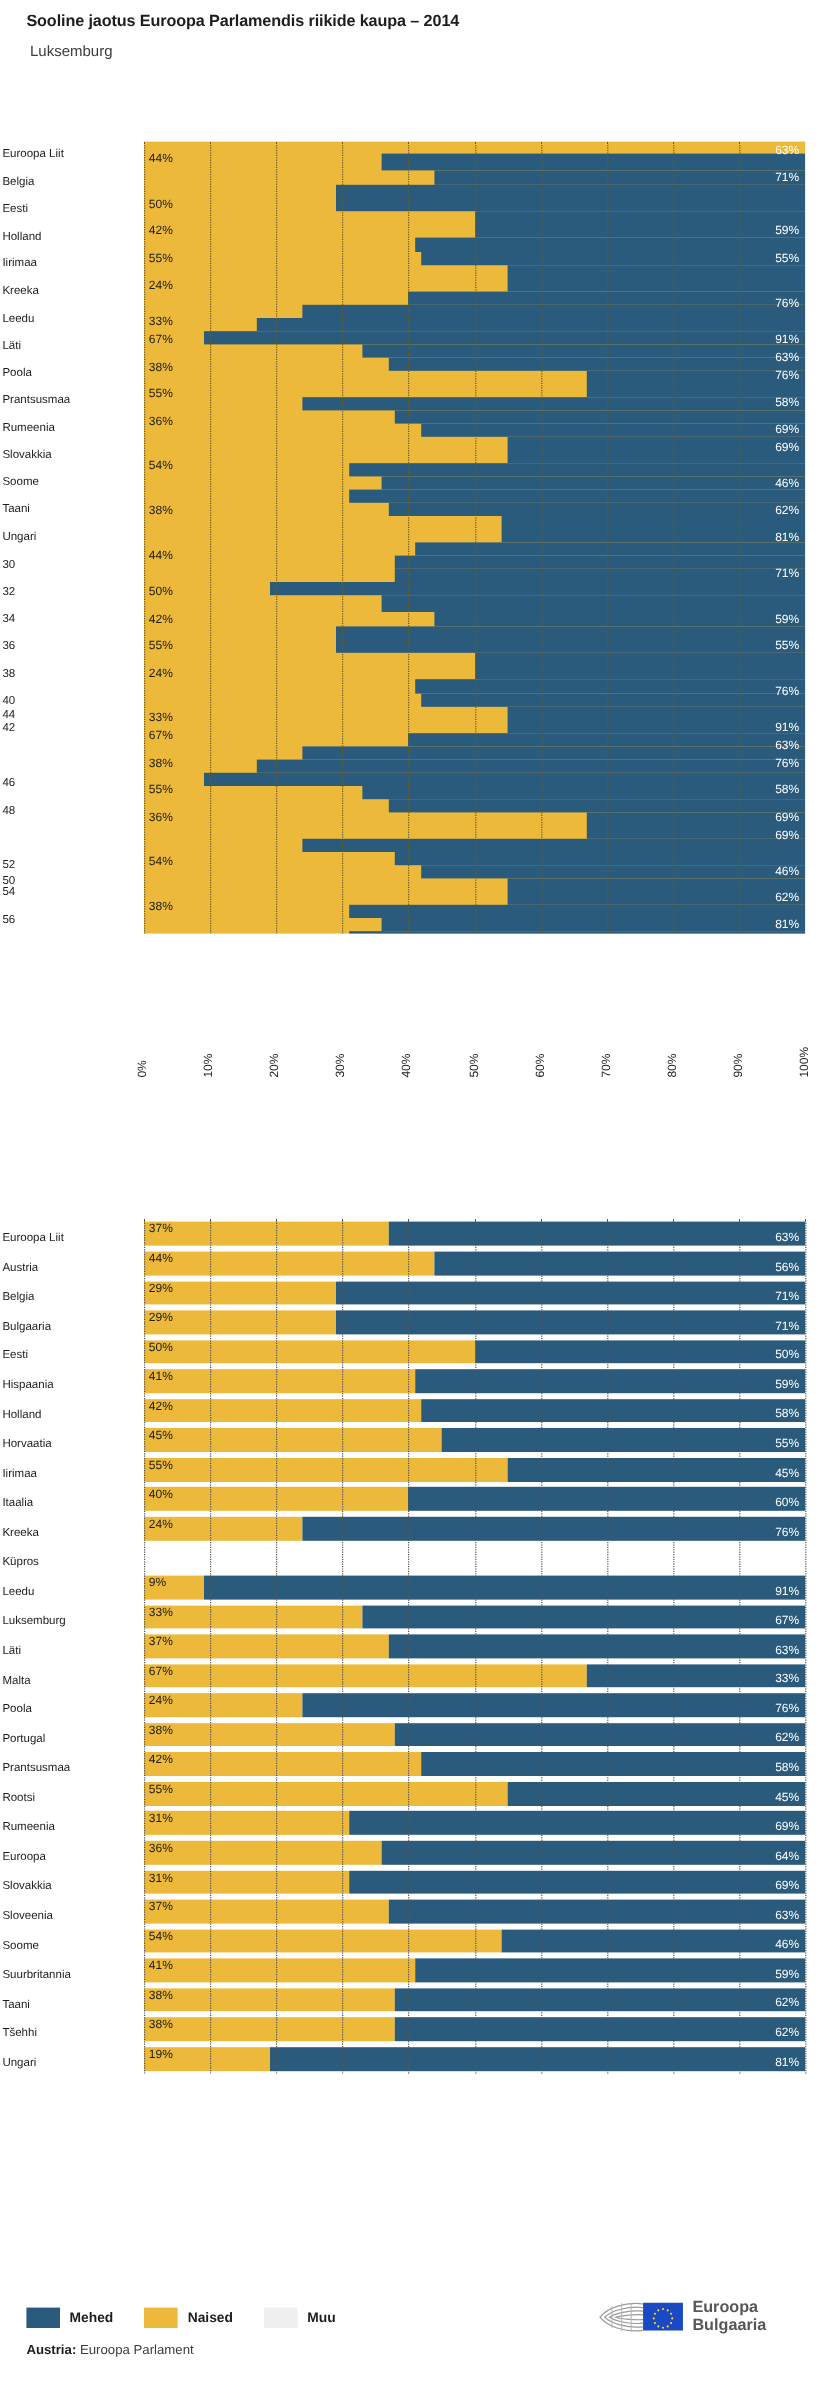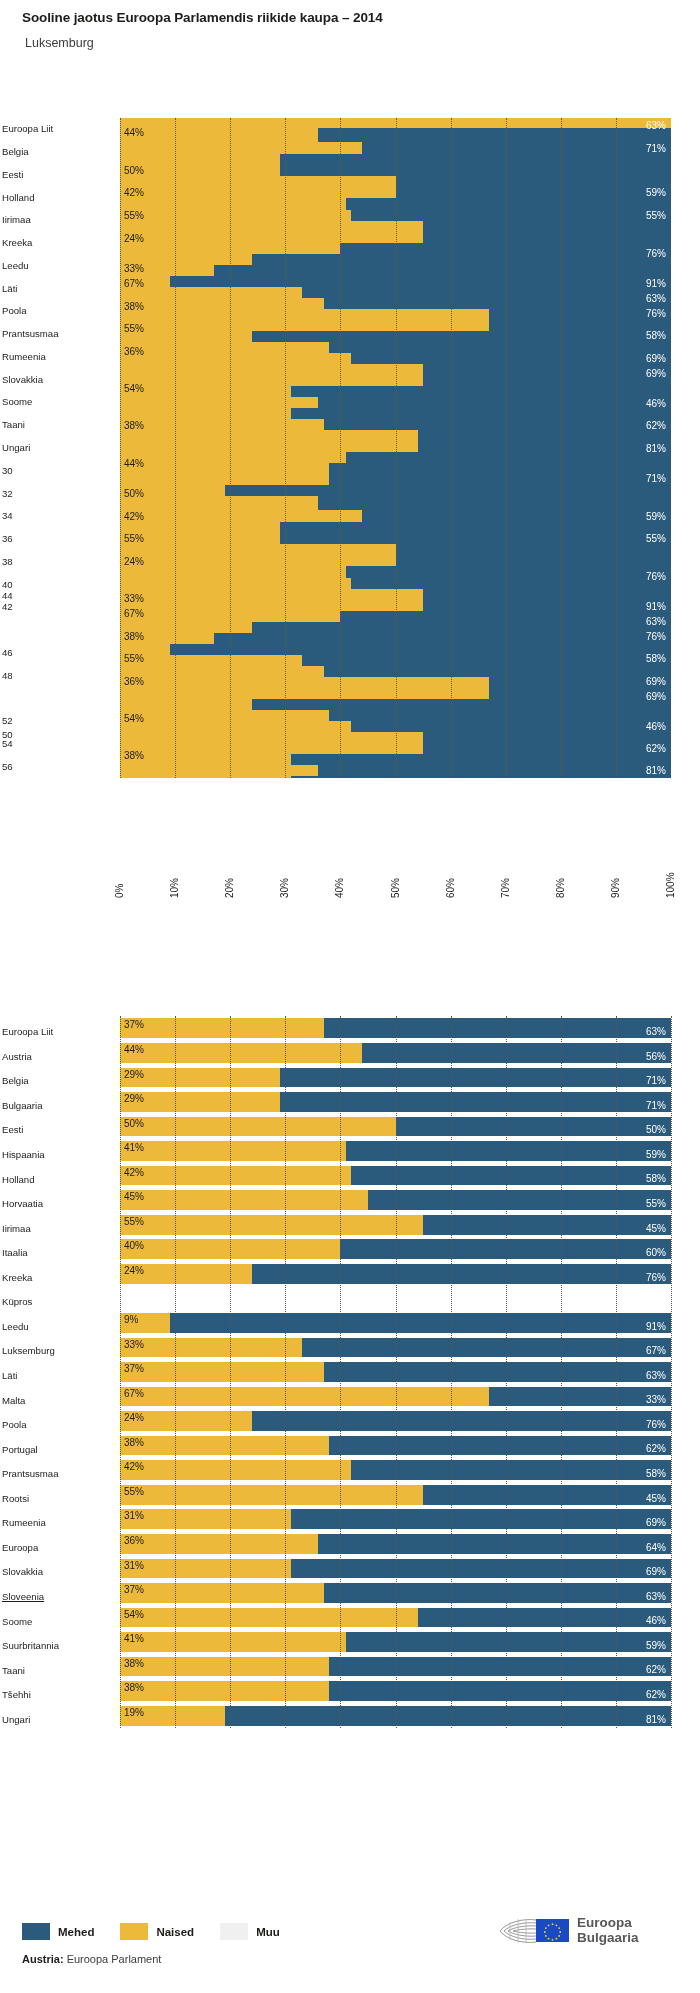--- a/index.html
+++ b/index.html
@@ -438,21 +438,21 @@
       <div class="rowlabel" style="top: 447.448px; right: 588px; width: 110px;">Luksemburg</div>
       <div class="rowlabel" style="top: 472px; right: 588px; width: 110px;">Läti</div>
       <div class="rowlabel" style="top: 496.552px; right: 588px; width: 110px;">Malta</div>
       <div class="rowlabel" style="top: 521.103px; right: 588px; width: 110px;">Poola</div>
       <div class="rowlabel" style="top: 545.655px; right: 588px; width: 110px;">Portugal</div>
       <div class="rowlabel" style="top: 570.207px; right: 588px; width: 110px;">Prantsusmaa</div>
       <div class="rowlabel" style="top: 594.759px; right: 588px; width: 110px;">Rootsi</div>
       <div class="rowlabel" style="top: 619.31px; right: 588px; width: 110px;">Rumeenia</div>
       <div class="rowlabel" style="top: 643.862px; right: 588px; width: 110px;">Euroopa</div>
       <div class="rowlabel" style="top: 668.414px; right: 588px; width: 110px;">Slovakkia</div>
-      <div class="rowlabel" style="top: 692.966px; right: 588px; width: 110px; text-decoration: underline;">Sloveenia</div>
+      <div class="rowlabel" style="top: 692.966px; right: 588px; width: 110px;">Sloveenia</div>
       <div class="rowlabel" style="top: 717.517px; right: 588px; width: 110px;">Soome</div>
       <div class="rowlabel" style="top: 742.069px; right: 588px; width: 110px;">Suurbritannia</div>
       <div class="rowlabel" style="top: 766.621px; right: 588px; width: 110px;">Taani</div>
       <div class="rowlabel" style="top: 791.172px; right: 588px; width: 110px;">Tšehhi</div>
       <div class="rowlabel" style="top: 815.724px; right: 588px; width: 110px;">Ungari</div>
     </div>
 </div>
 
 <div class="legend">
   <div class="lg-item">

